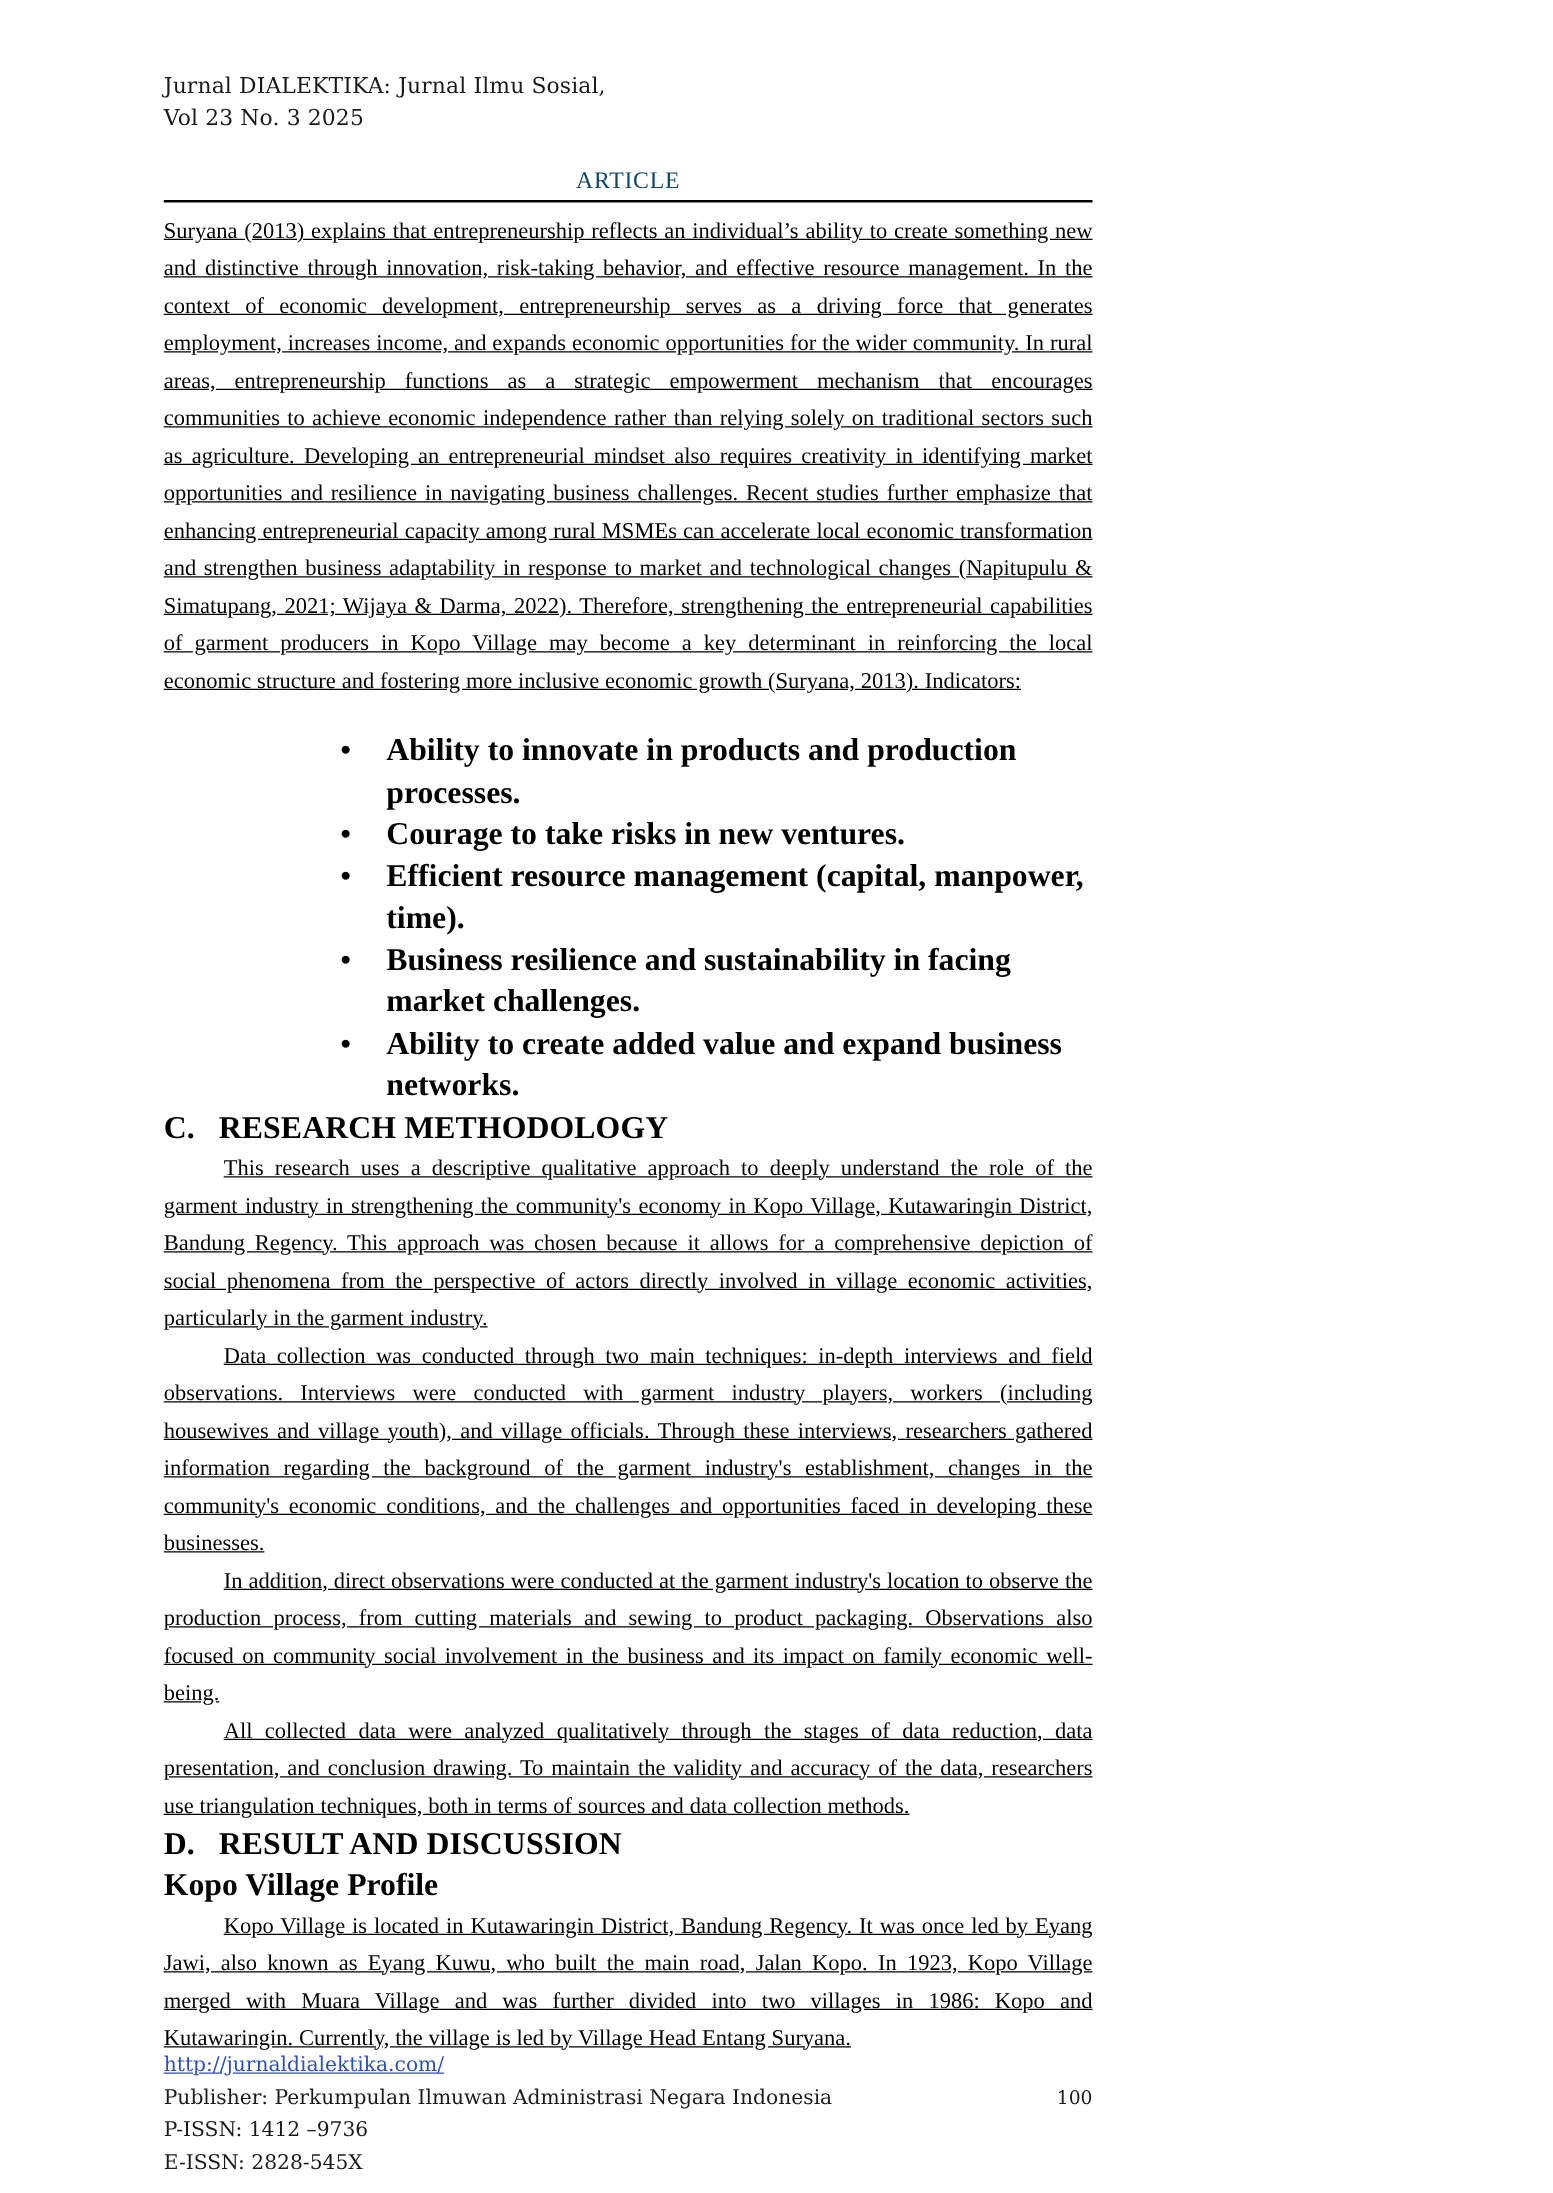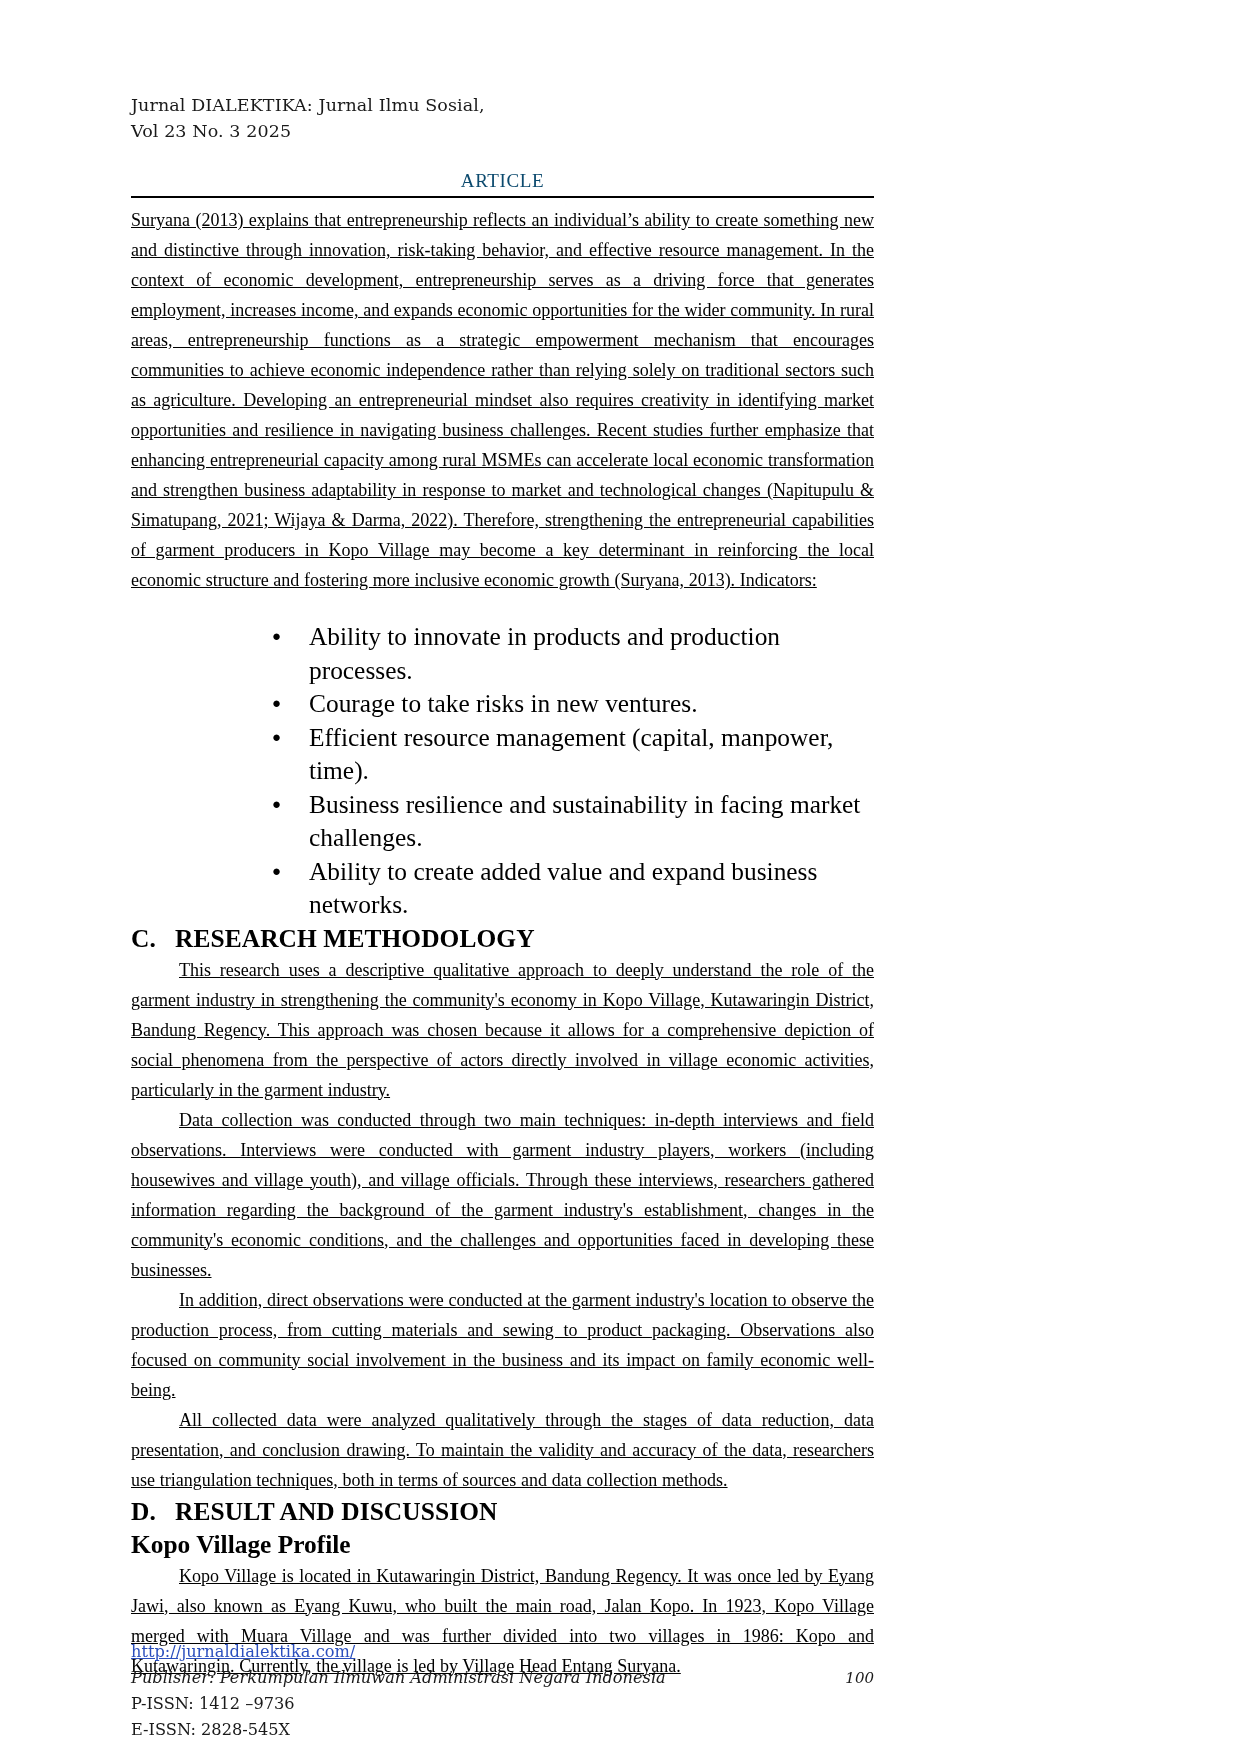--- a/index.html
+++ b/index.html
@@ -15,21 +15,21 @@
     color: #000000;
     overflow: hidden;
   }
 
   .page {
     position: absolute;
     left: 0; top: 0;
     width: 1002px;
     height: 1754px;
     box-sizing: border-box;
-    padding: 92px 128px 0 131px;
+    padding: 56px 128px 0 131px;
   }
 
   
   .runhead {
     font-family: "DejaVu Serif", "Liberation Serif", serif;
     font-size: 17.5px;
     line-height: 26px;
     letter-spacing: 0.1px;
     color: #1a1a1a;
   }
@@ -64,20 +64,21 @@
     hyphens: none;
     text-decoration: underline;
   }
   p.indent { text-indent: 48px; }
 
   
   ul.bullets {
     margin: 25px 0 0 0;
     padding: 0 0 0 178px;
     list-style: none;
+    font-weight: bold;
   }
   ul.bullets li {
     position: relative;
     font-size: 25.4px;
     line-height: 33.5px;
     text-align: left;
     padding-left: 0;
   }
   ul.bullets li::before {
     content: "\25CF";
@@ -125,21 +126,20 @@
   }
   .footer .url {
     color: #2b4fbe;
     text-decoration: underline;
     display: inline-block;
   }
   .footer-row {
     display: flex;
     justify-content: space-between;
     align-items: baseline;
-    font-style: italic;
   }
   .footer .pageno {
     font-size: 15px;
     color: #1a1a1a;
   }
 </style>
 </head>
 <body>
 
 <div class="page">

